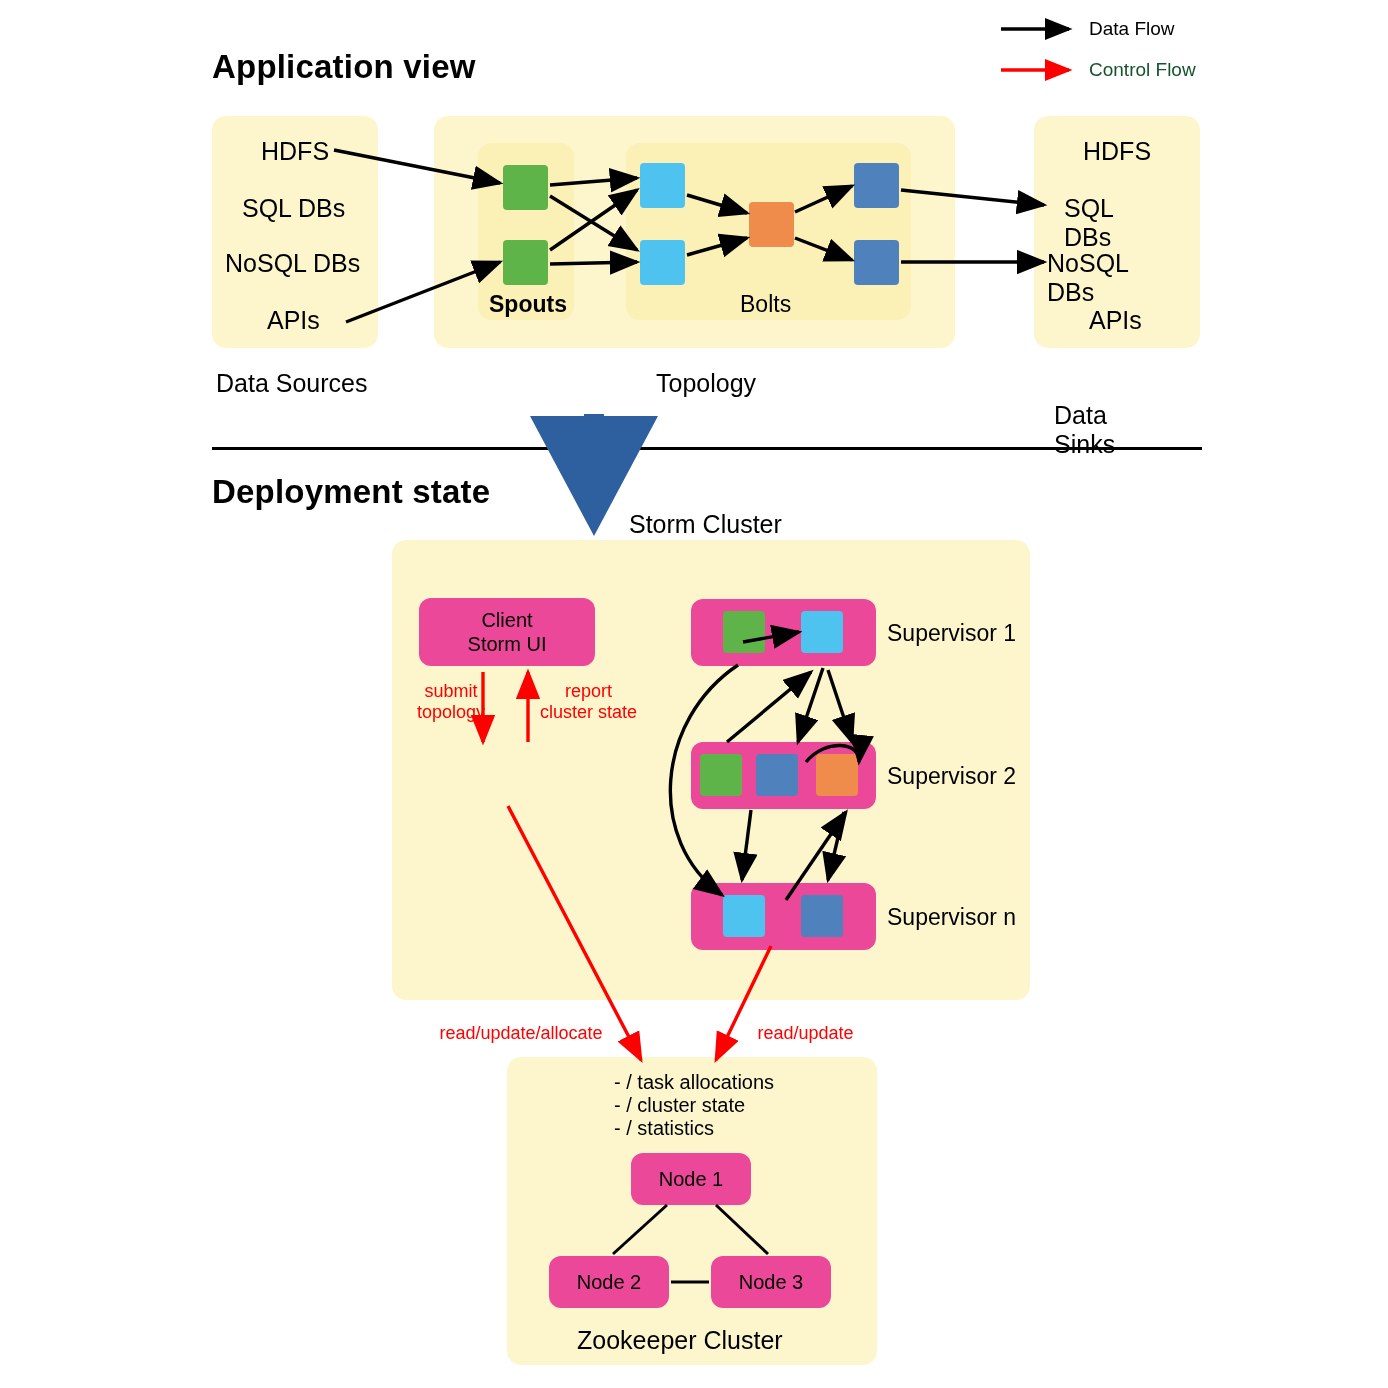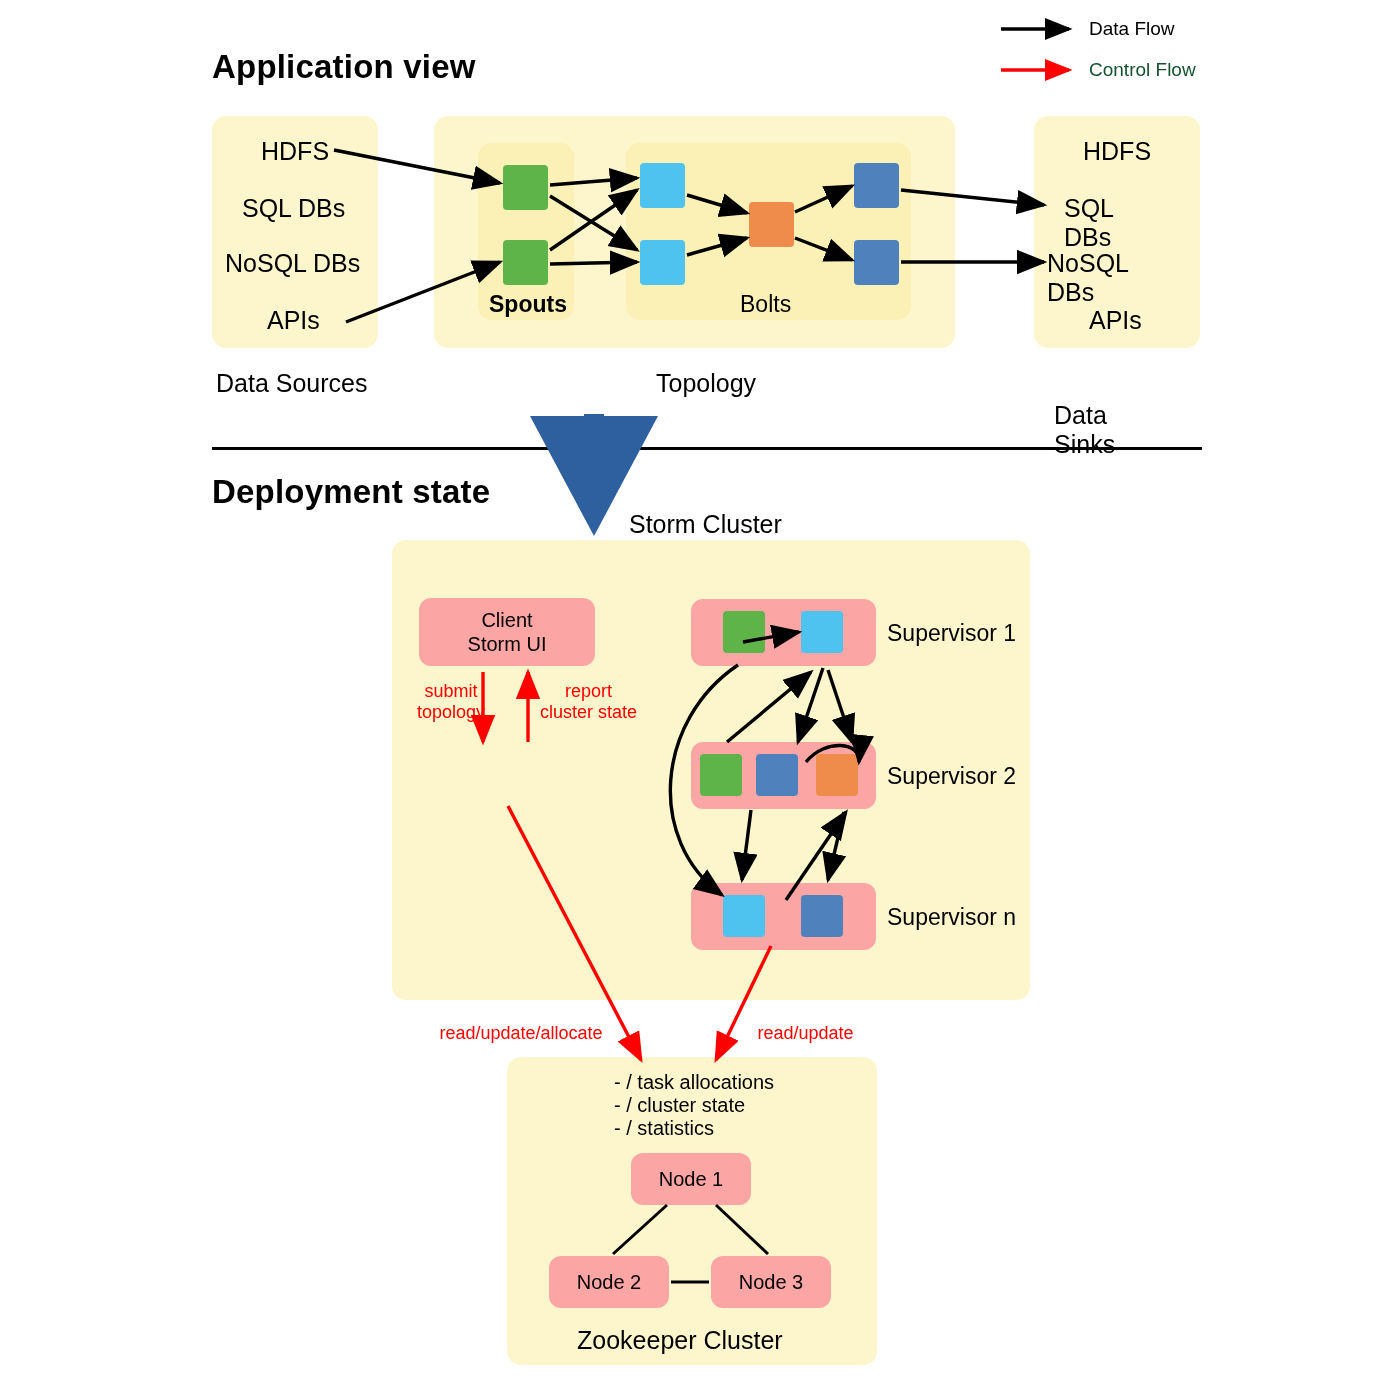--- a/index.html
+++ b/index.html
@@ -57,21 +57,21 @@
   
   .panel-pale {
     background: #fdf6cd;
     border-radius: 14px;
   }
   .panel-pale2 {
     background: #fbf0b5;
     border-radius: 14px;
   }
   .panel-gold {
-    background: #fca5a5;
+    background: #ec4899;
     border-radius: 12px;
   }
 
   
   .sq { border-radius: 4px; }
   .sq-green  { background: #5fb449; }
   .sq-cyan   { background: #4ec3f0; }
   .sq-orange { background: #ef8b4b; }
   .sq-blue   { background: #4f81bd; }
 

